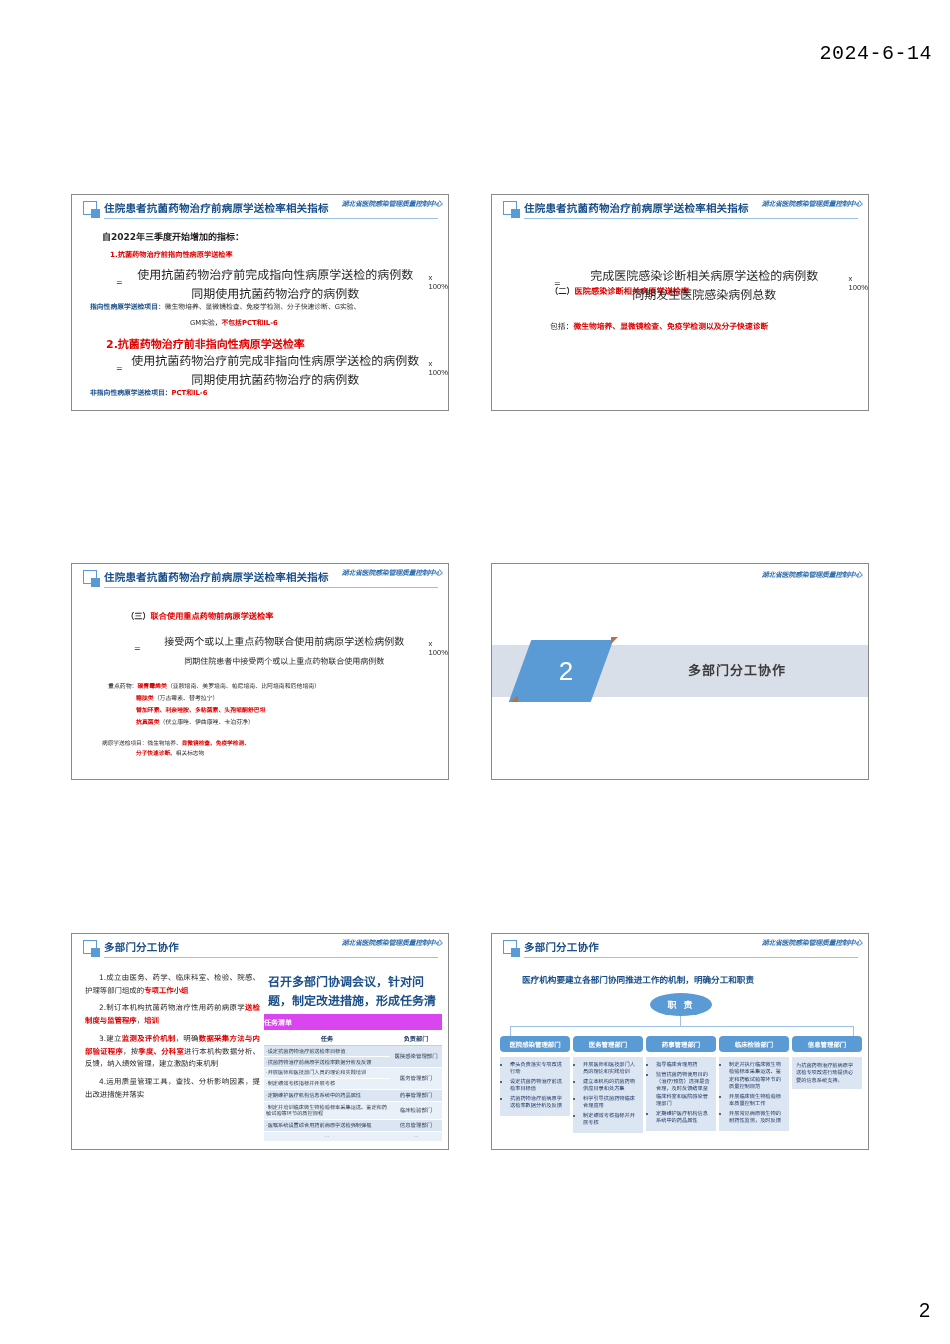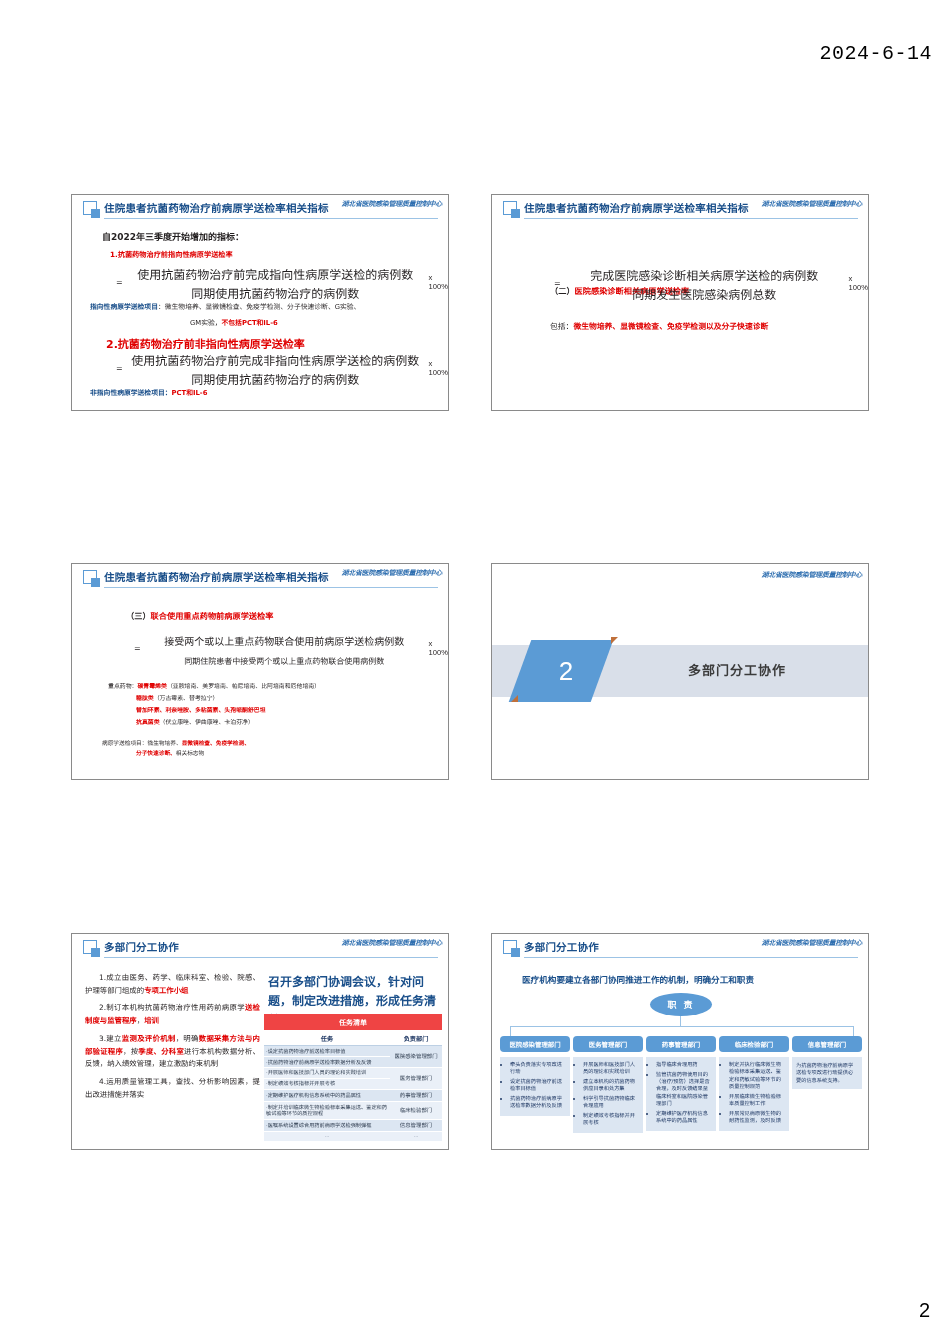--- a/index.html
+++ b/index.html
@@ -227,23 +227,22 @@
   .s5-table {
     position: absolute;
     left: 192px;
     top: 53px;
     width: 178px;
     border-collapse: collapse;
     font-size: 5.2px;
     color: #2d3b4e;
   }
   .s5-table .tbl-title {
-    background: #ef4444;
+    background: #d946ef;
     color: #fff;
-    text-align: center;
     font-weight: bold;
     font-size: 7px;
     padding: 3px 0;
   }
   .s5-table th {
     background: #ffffff;
     color: #1f3864;
     font-weight: bold;
     font-size: 6.2px;
     padding: 2.5px 2px;

